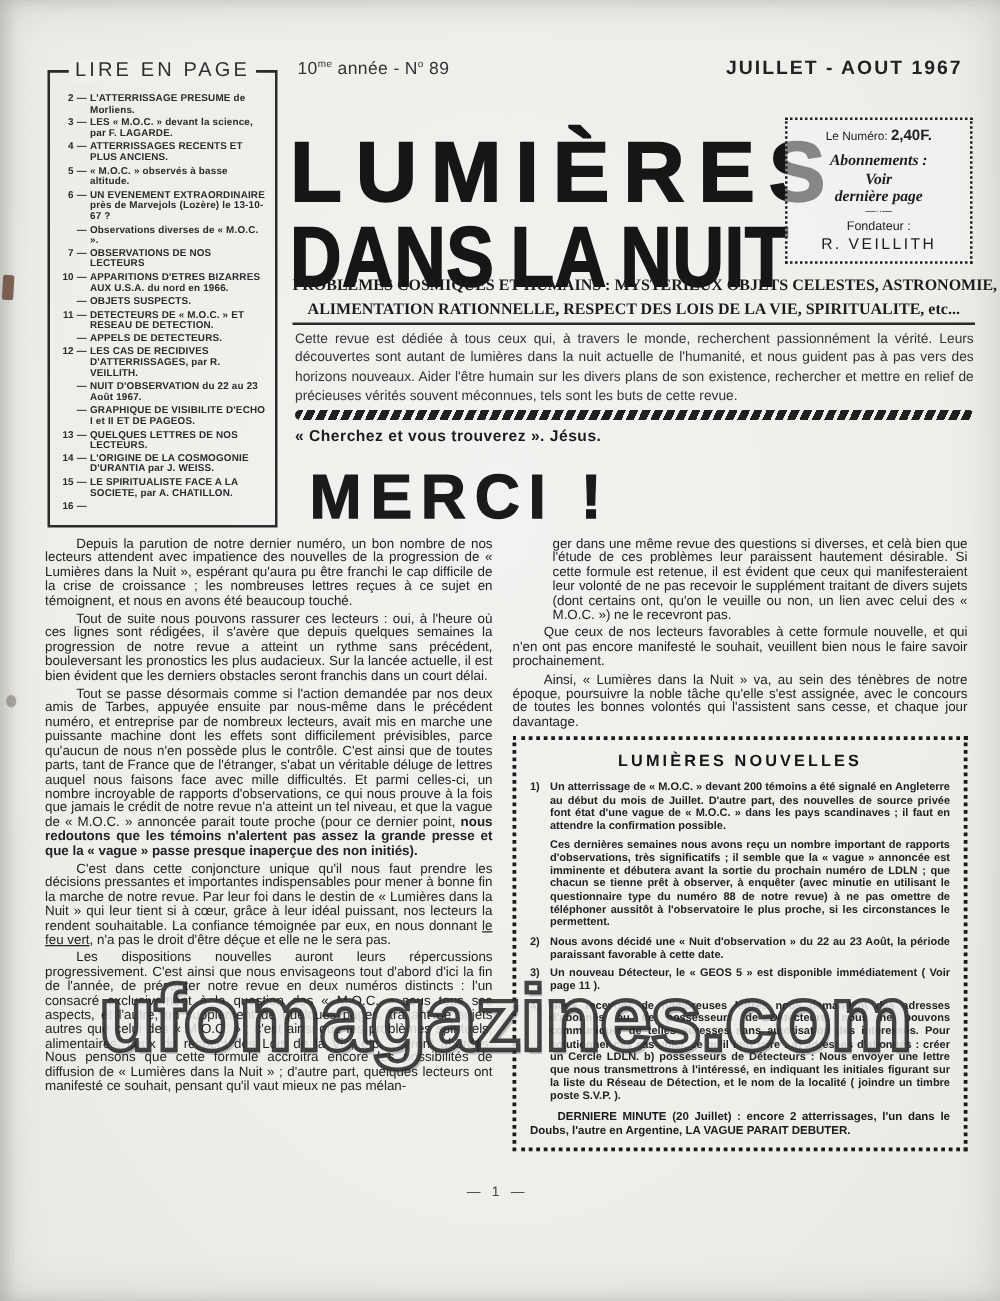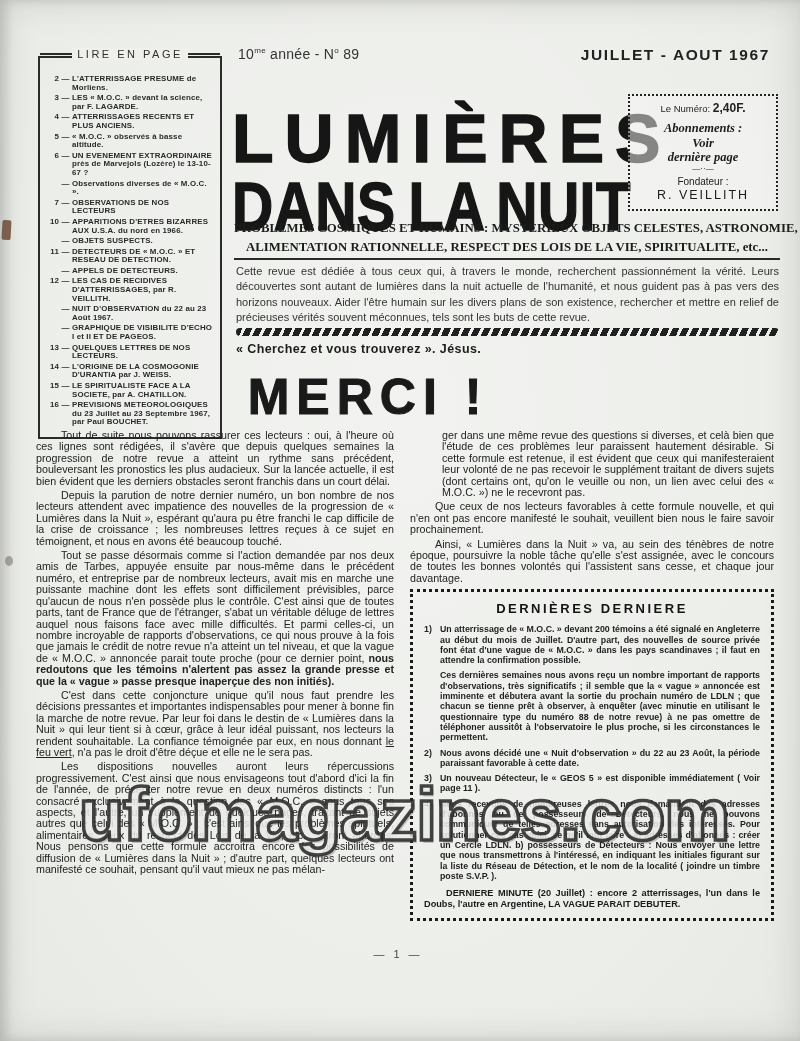--- a/index.html
+++ b/index.html
@@ -8,21 +8,21 @@
     background:radial-gradient(ellipse at 50% 40%, #f2f3f0 0%, #edefeb 60%, #e7e9e5 100%);
     font-family:"Liberation Sans", sans-serif;color:#1d1d1d;
   }
   .vignette{position:absolute;inset:0;pointer-events:none;z-index:60;
     box-shadow:inset 0 0 34px rgba(90,90,82,.22), inset 6px 0 10px rgba(70,70,64,.18);}
   
   .toc-box{position:absolute;left:38px;top:56px;width:184px;min-height:294px;
     border:2px solid #2b2b2b;box-sizing:border-box;padding:13px 7px 10px 5px;}
   .toc-title{position:absolute;top:-10px;left:0;right:0;display:flex;align-items:center;}
   .toc-title::before,.toc-title::after{content:"";flex:1;border-top:2px solid #2b2b2b;}
-  .toc-title span{padding:0 5px;background:#eff0ec;font-size:11px;letter-spacing:2.5px;
+  .toc-title span{padding:0 5px;background:#eff0ec;font-size:16px;letter-spacing:2.5px;
     color:#2f2f2f;white-space:nowrap;}
   .toc-list{display:flex;flex-direction:column;gap:2px;margin-top:4px;}
   .toc-item{display:flex;font-size:7.9px;font-weight:bold;line-height:8.6px;color:#2a2a2a;letter-spacing:.15px;}
   .toc-page{width:14px;text-align:right;flex:none;}
   .toc-dash{width:13px;text-align:center;flex:none;}
   .toc-dash::before{content:"—";}
   .toc-text{flex:1;text-align:left;}
   
   .issue-info{position:absolute;left:238px;top:46px;font-size:14px;color:#333;letter-spacing:.3px;}
   .issue-info sup{font-size:8px;}
@@ -169,21 +169,20 @@
         <span class="toc-text">L'ORIGINE DE LA COSMOGONIE D'URANTIA par J. WEISS.</span>
       </div>
     <div class="toc-item">
         <span class="toc-page">15</span>
         <span class="toc-dash"></span>
         <span class="toc-text">LE SPIRITUALISTE FACE A LA SOCIETE, par A. CHATILLON.</span>
       </div>
     <div class="toc-item">
         <span class="toc-page">16</span>
         <span class="toc-dash"></span>
-        <span class="toc-text">PREVISIONS METEOROLOGIQUES du 23 Juillet au 23 Septembre 1967, par Paul BOUCHET.</span>
       </div>
   </div>
 </div>
 
 <div class="issue-info"><span>10</span><sup>me</sup><span> année - N</span><sup>o</sup><span> 89</span></div>
 <div class="issue-date">JUILLET - AOUT  1967</div>
 
 <div class="title-block">
   <div class="title-l1">LUMIÈRES</div>
   <div class="title-l2">DANS LA NUIT</div>
@@ -207,34 +206,34 @@
 </div>
 <div class="subtitle-rule"></div>
 
 <div class="dedication">Cette revue est dédiée à tous ceux qui, à travers le monde, recherchent passionnément la vérité. Leurs découvertes sont autant de lumières dans la nuit actuelle de l'humanité, et nous guident pas à pas vers des horizons nouveaux. Aider l'être humain sur les divers plans de son existence, rechercher et mettre en relief de précieuses vérités souvent méconnues, tels sont les buts de cette revue.</div>
 <div class="rope"></div>
 <div class="quote">« Cherchez et vous trouverez ». Jésus.</div>
 
 <div class="article-title">MERCI !</div>
 
 <div class="col col-left">
+  <p>Depuis la parution de notre dernier numéro, un bon nombre de nos lecteurs attendent avec impatience des nouvelles de la progression de « Lumières dans la Nuit », espérant qu'aura pu être franchi le cap difficile de la crise de croissance ; les nombreuses lettres reçues à ce sujet en témoignent, et nous en avons été beaucoup touché.</p>
   <p>Tout de suite nous pouvons rassurer ces lecteurs : oui, à l'heure où ces lignes sont rédigées, il s'avère que depuis quelques semaines la progression de notre revue a atteint un rythme sans précédent, bouleversant les pronostics les plus audacieux. Sur la lancée actuelle, il est bien évident que les derniers obstacles seront franchis dans un court délai.</p>
-  <p>Depuis la parution de notre dernier numéro, un bon nombre de nos lecteurs attendent avec impatience des nouvelles de la progression de « Lumières dans la Nuit », espérant qu'aura pu être franchi le cap difficile de la crise de croissance ; les nombreuses lettres reçues à ce sujet en témoignent, et nous en avons été beaucoup touché.</p>
   <p><span>Tout se passe désormais comme si l'action demandée par nos deux amis de Tarbes, appuyée ensuite par nous-même dans le précédent numéro, et entreprise par de nombreux lecteurs, avait mis en marche une puissante machine dont les effets sont difficilement prévisibles, parce qu'aucun de nous n'en possède plus le contrôle. C'est ainsi que de toutes parts, tant de France que de l'étranger, s'abat un véritable déluge de lettres auquel nous faisons face avec mille difficultés. Et parmi celles-ci, un nombre incroyable de rapports d'observations, ce qui nous prouve à la fois que jamais le crédit de notre revue n'a atteint un tel niveau, et que la vague de « M.O.C. » annoncée parait toute proche (pour ce dernier point, </span><span class="bold-seg">nous redoutons que les témoins n'alertent pas assez la grande presse et que la  « vague »  passe presque inaperçue des non initiés).</span></p>
   <p><span>C'est dans cette conjoncture unique qu'il nous faut prendre les décisions pressantes et importantes indispensables pour mener à bonne fin la marche de notre revue. Par leur foi dans le destin de « Lumières dans la Nuit » qui leur tient si à cœur, grâce à leur idéal puissant, nos lecteurs la rendent souhaitable. La confiance témoignée par eux, en nous donnant </span><span class="ul-seg">le feu vert</span><span>, n'a pas le droit d'être déçue et elle ne le sera pas.</span></p>
   <p>Les dispositions nouvelles auront leurs répercussions progressivement. C'est ainsi que nous envisageons tout d'abord d'ici la fin de l'année, de présenter notre revue en deux numéros distincts : l'un consacré exclusivement à la question des « M.O.C. » sous tous ses aspects, et l'autre, un supplément de quelques pages, traitant de sujets autres que celui des « M.O.C. » ; c'est ainsi que les problèmes spirituels, alimentaires, ceux du respect des Lois de la Vie, etc... seront abordés. Nous pensons que cette formule accroitra encore les possibilités de diffusion de « Lumières dans la Nuit » ; d'autre part, quelques lecteurs ont manifesté ce souhait, pensant qu'il vaut mieux ne pas mélan-</p>
 </div>
 
 <div class="col col-right">
   <p class="no-indent">ger dans une même revue des questions si diverses, et celà bien que l'étude de ces problèmes leur paraissent hautement désirable. Si cette formule est retenue, il est évident que ceux qui manifesteraient leur volonté de ne pas recevoir le supplément traitant de divers sujets (dont certains ont, qu'on le veuille ou non,  un lien avec celui des  « M.O.C. »)  ne le recevront pas.</p>
   <p>Que ceux de nos lecteurs favorables à cette formule nouvelle, et qui n'en ont pas encore manifesté le souhait, veuillent bien nous le faire savoir prochainement.</p>
   <p>Ainsi, « Lumières dans la Nuit » va, au sein des ténèbres de notre époque, poursuivre la noble tâche qu'elle s'est assignée, avec le concours de toutes les bonnes volontés qui l'assistent sans cesse, et chaque jour davantage.</p>
 
   <div class="news-box">
-    <div class="news-title">DERNIÈRES DERNIERE</div>
+    <div class="news-title">LUMIÈRES NOUVELLES</div>
     <div class="news-item">
         <span class="news-num">1)</span>
         <span class="news-text">Un atterrissage de « M.O.C. » devant 200 témoins a été signalé en Angleterre au début du mois de Juillet. D'autre part, des nouvelles de source privée font état d'une vague de « M.O.C. » dans les pays scandinaves ; il faut en attendre la confirmation possible.</span>
       </div>
     <div class="news-item">
         <span class="news-num"></span>
         <span class="news-text">Ces dernières semaines nous avons reçu un nombre important de rapports d'observations, très significatifs ; il semble que la « vague » annoncée est imminente et débutera avant la sortie du prochain numéro de LDLN ; que chacun se tienne prêt à observer, à enquêter (avec minutie en utilisant le questionnaire type du numéro 88 de notre revue) à ne pas omettre de téléphoner aussitôt à l'observatoire le plus proche, si les circonstances le permettent.</span>
       </div>
     <div class="news-item">
         <span class="news-num">2)</span>

